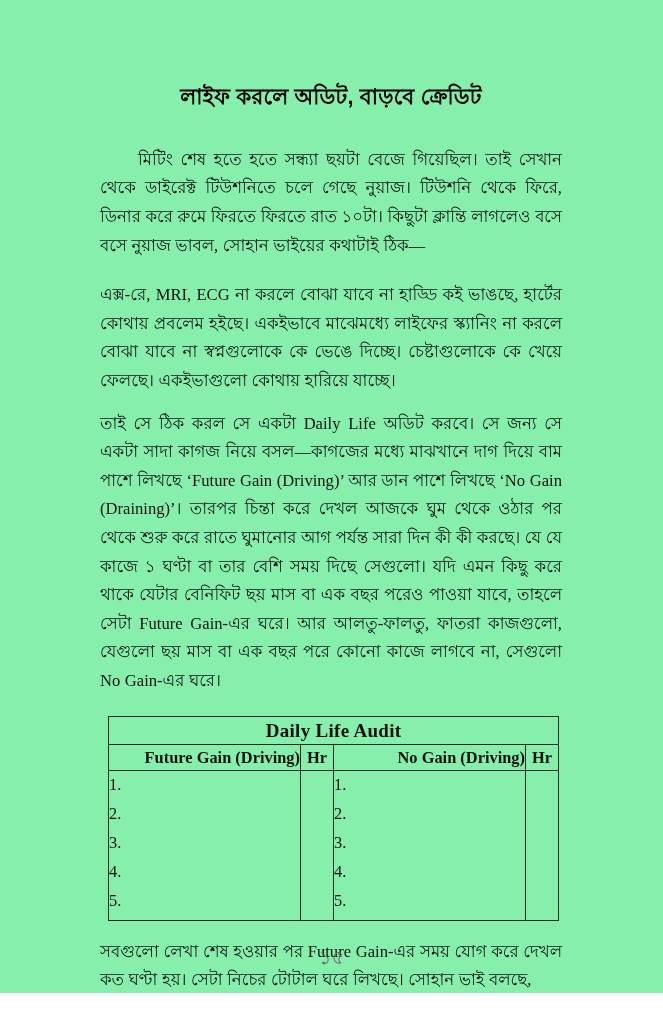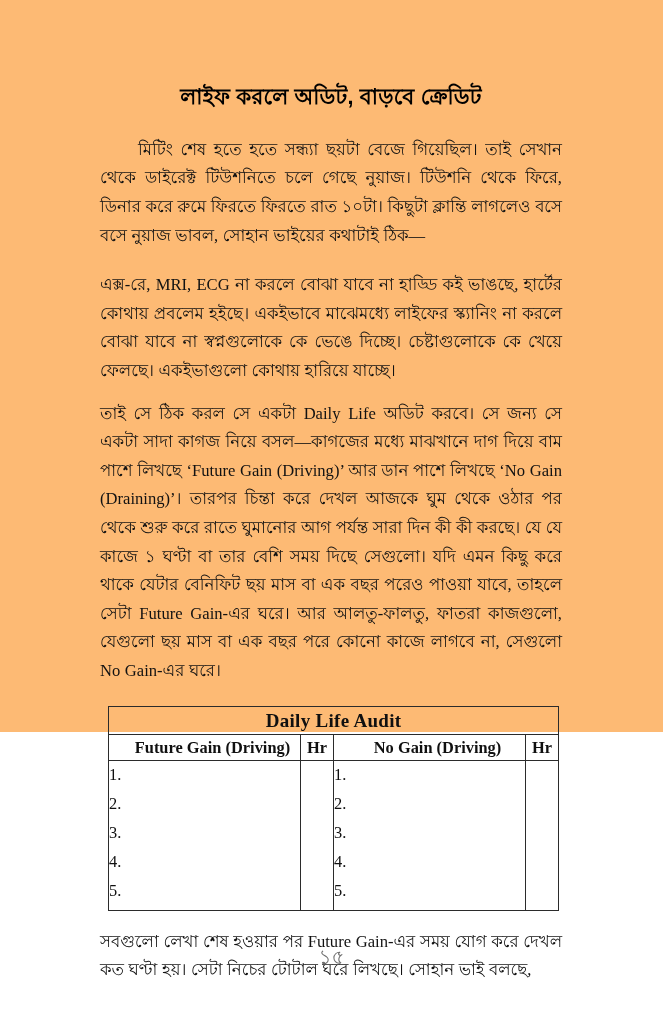--- a/index.html
+++ b/index.html
@@ -16,22 +16,22 @@
     font-family: "Liberation Serif", "DejaVu Serif", serif;
     color: #0b0b0b;
     -webkit-font-smoothing: antialiased;
   }
 
   .page {
     position: absolute;
     left: 0;
     top: 0;
     width: 663px;
-    height: 732px;
-    background: #fdba74;
+    height: 993px;
+    background: #86efac;
   }
 
   .content {
     position: absolute;
     left: 100px;
     top: 0;
     width: 462px;
   }
 
   
@@ -53,21 +53,21 @@
     font-family: "Liberation Serif", "DejaVu Serif", serif;
     font-size: 16.6px;
     line-height: 28.6px;
     text-align: justify;
     text-justify: inter-word;
     color: #121212;
     word-spacing: 0.4px;
   }
   .para + .para { margin-top: 14px; }
 
-  #para-intro { margin-top: 25px; text-indent: 38px; }
+  #para-intro { margin-top: 35px; text-indent: 38px; }
   #para-scan  { margin-top: 21px; }
   #para-audit { }
   #para-total { margin-top: 17px; }
 
   
   .audit-table-wrap {
     margin-top: 20px;
     margin-left: 8px;
     width: 443px;
   }
@@ -93,21 +93,21 @@
     height: 27px;
     line-height: 27px;
     letter-spacing: 0.3px;
   }
   .tbl-head {
     font-weight: bold;
     font-size: 16.4px;
     height: 25px;
     line-height: 25px;
   }
-  .tbl-head.left-head { text-align: center; padding-left: 16px; }
+  .tbl-head.left-head { text-align: right; padding-left: 16px; }
   .tbl-head.hr-head   { text-align: center; }
 
   
   .audit-table tbody td {
     border-top: 0;
     border-bottom: 0;
     font-size: 16.4px;
     height: 29px;
     vertical-align: top;
   }

